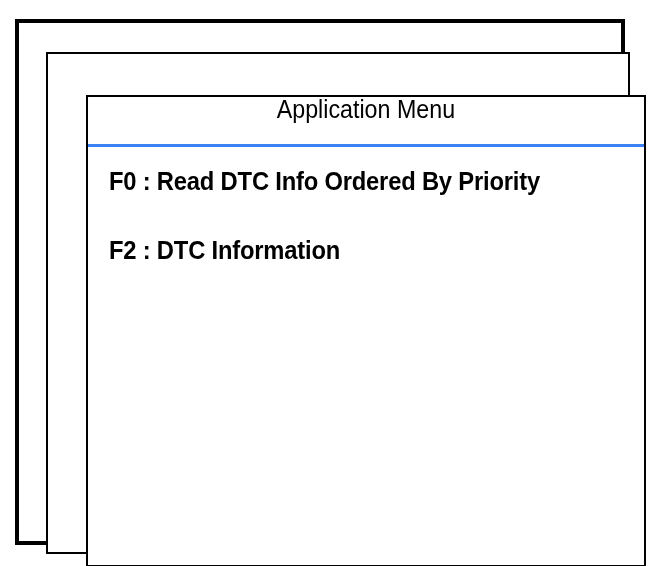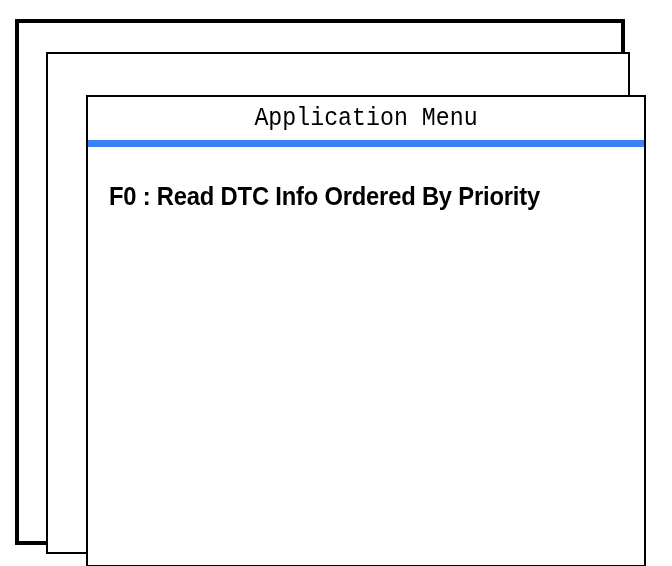--- a/index.html
+++ b/index.html
@@ -62,26 +62,25 @@
     border: 2px solid #000000;
     background: #ffffff;
     display: flex;
     flex-direction: column;
   }
 
   
   .panel-titlebar {
     height: 50px;
     flex: 0 0 50px;
-    border-bottom: 7px solid #3b82f6;
+    border-bottom: 3px solid #3b82f6;
     display: flex;
-    align-items: center;
+    align-items: flex-start;
     justify-content: center;
     box-sizing: border-box;
-    font-family: Liberation Mono, monospace;
   }
   .panel-title {
     font-size: 25px;
     font-weight: 400;
     letter-spacing: 0px;
     line-height: 1;
     white-space: nowrap;
     transform: scaleX(0.93);
     transform-origin: center center;
   }
@@ -90,21 +89,21 @@
   .panel-body {
     flex: 1 1 auto;
     position: relative;
     padding: 0;
     box-sizing: border-box;
   }
 
   .menu-list {
     position: absolute;
     left: 21px;
-    top: 15px;
+    top: 0;
     right: 0;
   }
 
   .menu-item {
     height: 69px;
     display: flex;
     align-items: center;
     box-sizing: border-box;
     white-space: nowrap;
     cursor: default;
@@ -135,20 +134,23 @@
         </div>
 
         <div class="panel-body">
           <div class="menu-list">
 
             <div class="menu-item">
               <span class="menu-item-text">F0 : Read DTC Info Ordered By Priority</span>
             </div>
 
 
+            <div class="menu-item">
+              <span class="menu-item-text">F2 : DTC Information</span>
+            </div>
 
 
           </div>
         </div>
 
       </div>
 
     </div>
   </div>
 

